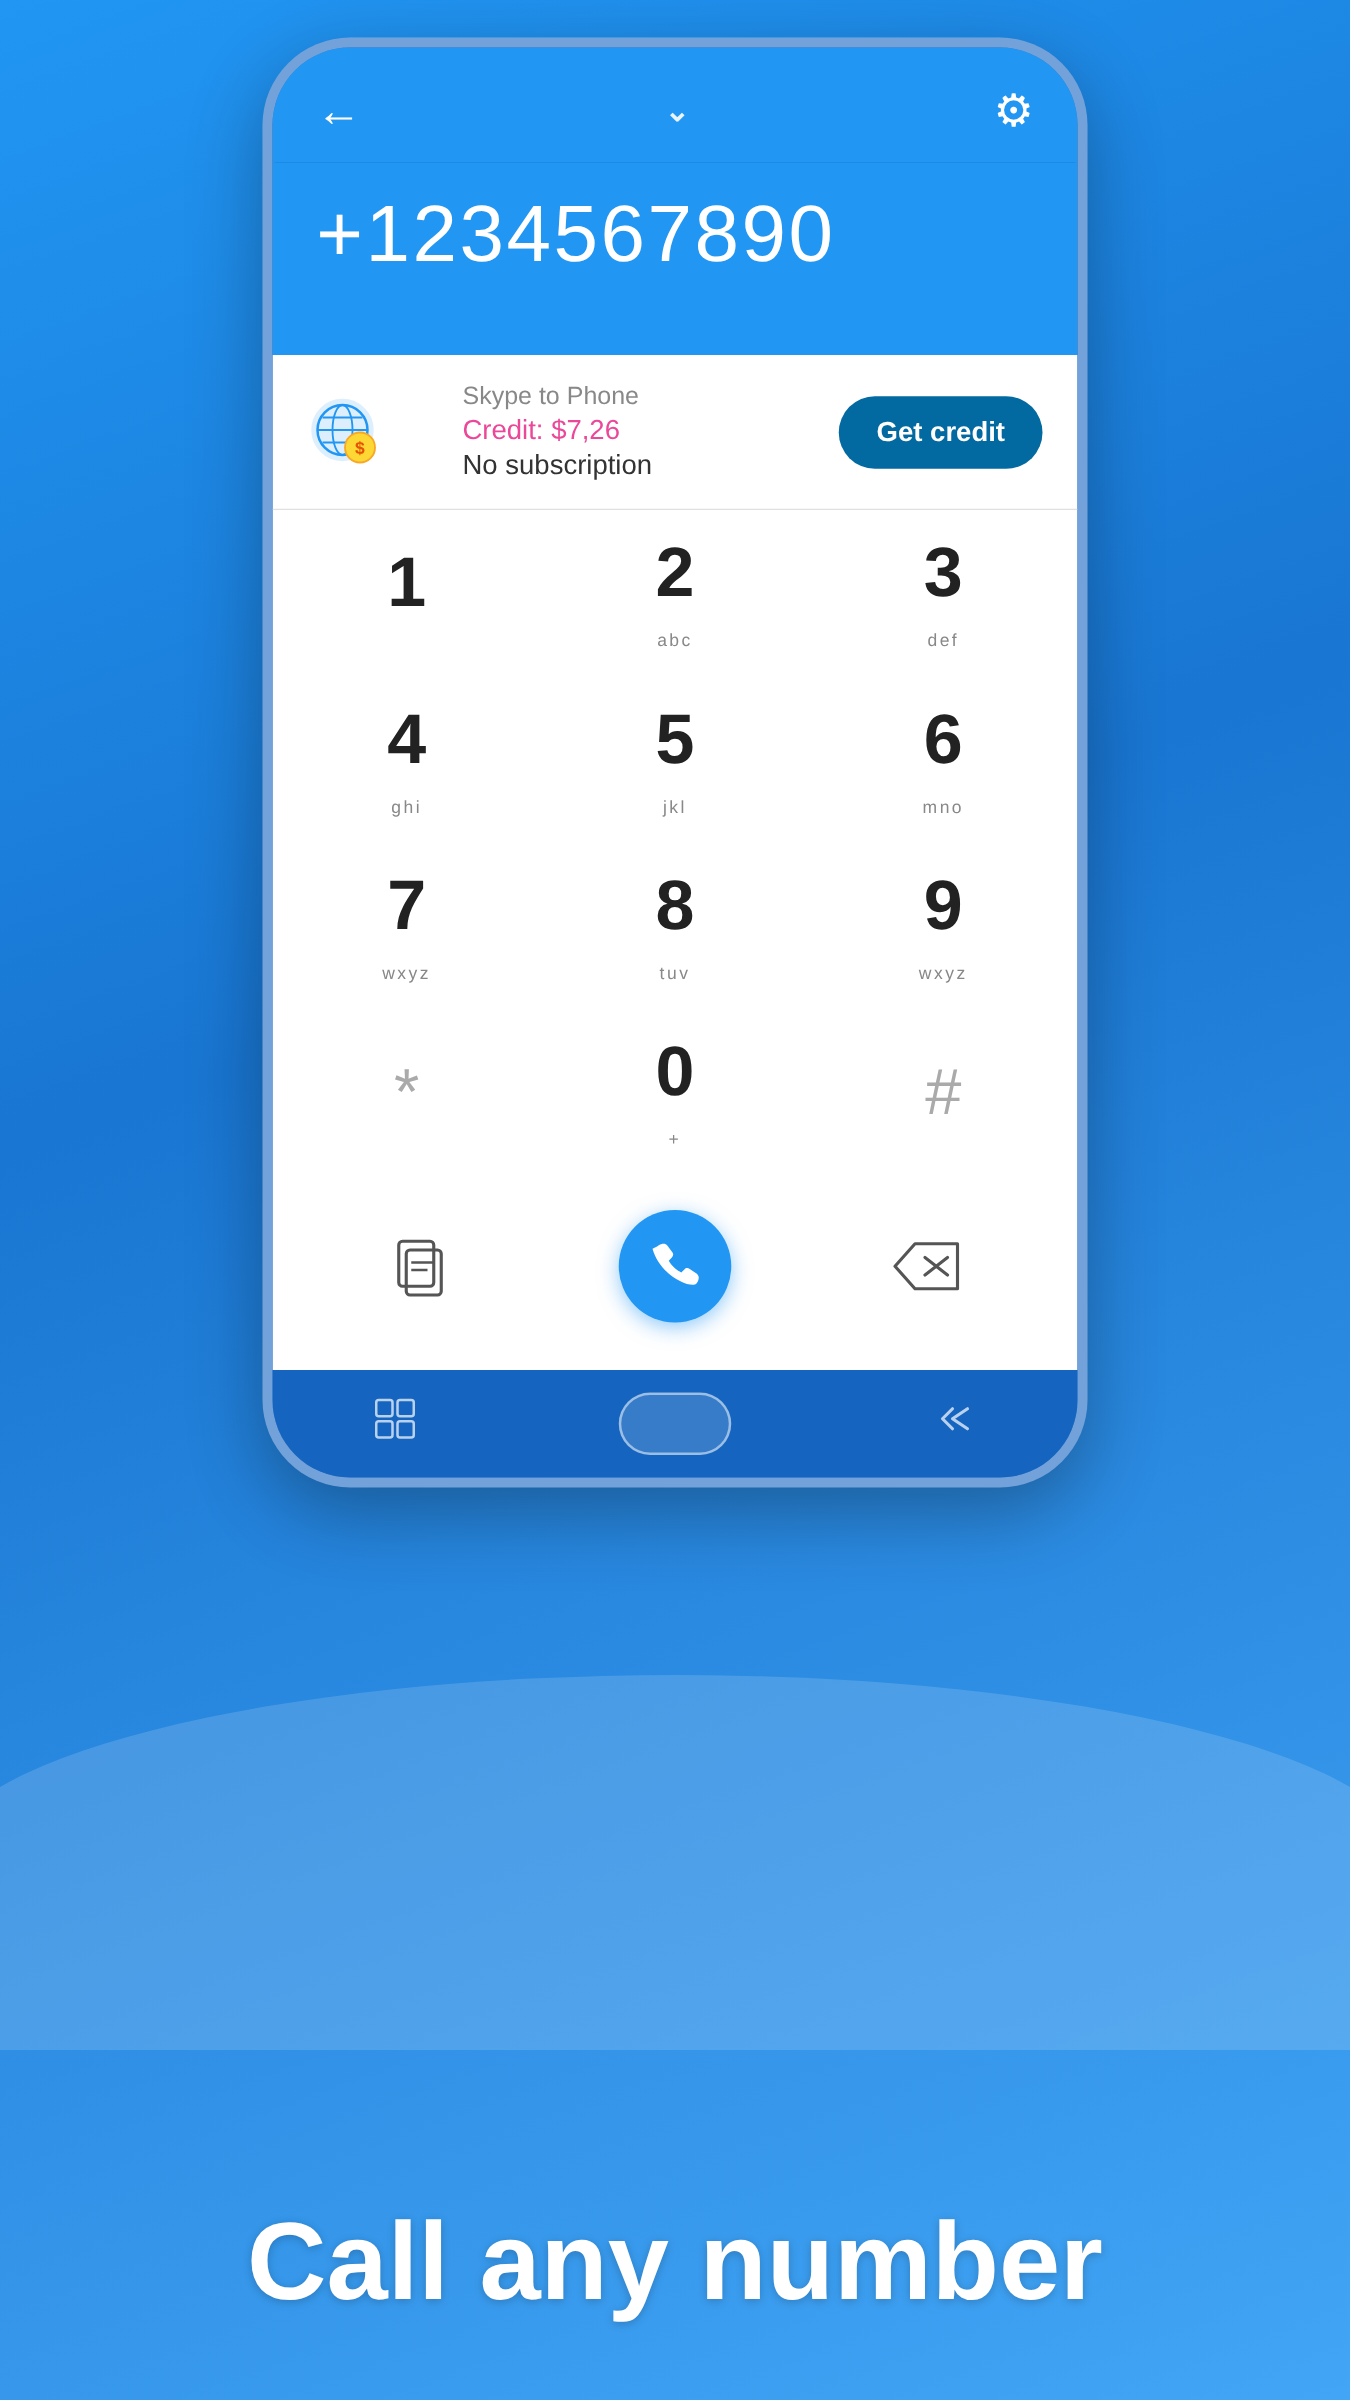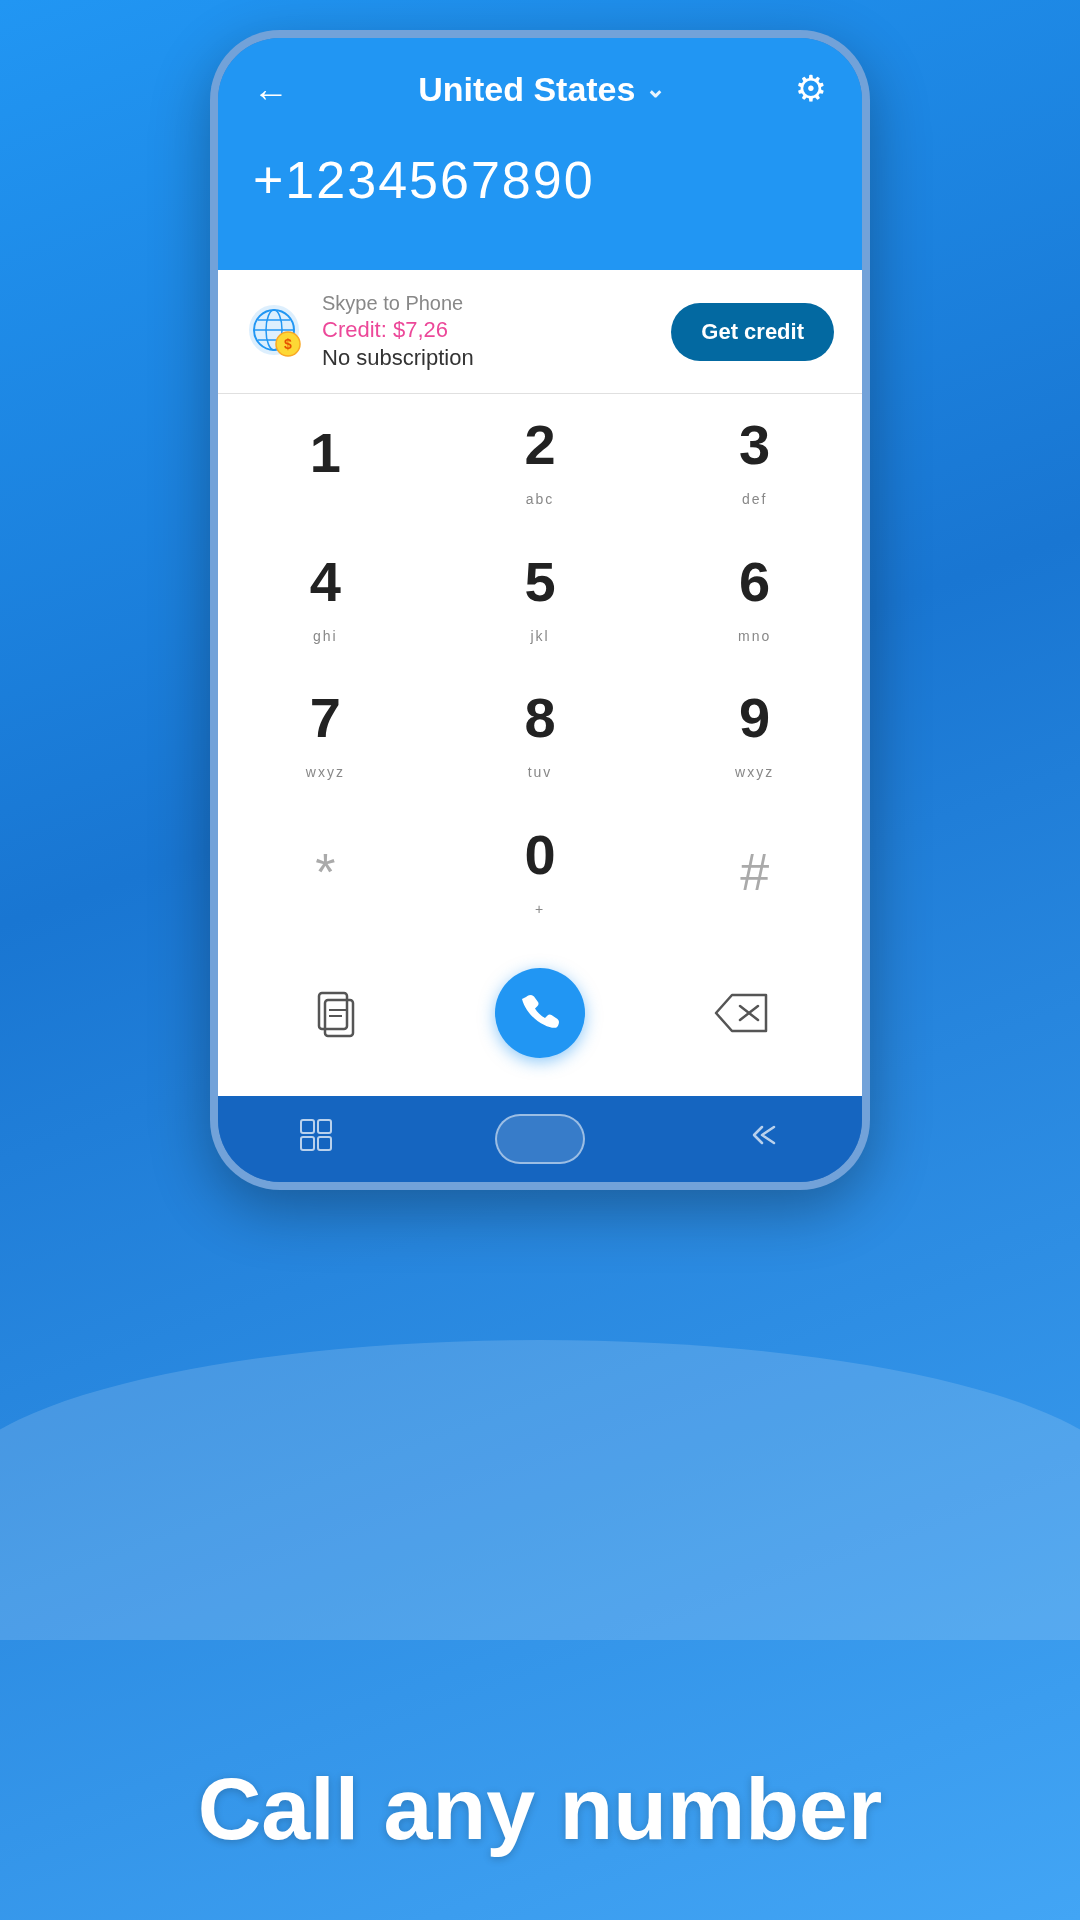--- a/index.html
+++ b/index.html
@@ -93,21 +93,21 @@
 
     
     .number-display {
       background: #2196F3;
       padding: 20px 35px 60px;
       flex-shrink: 0;
     }
 
     .phone-number {
       color: white;
-      font-size: 52px;
+      font-size: 64px;
       font-weight: 400;
       letter-spacing: 2px;
     }
 
     
     .dialpad-container {
       background: white;
       flex: 1;
       border-radius: 0;
       display: flex;
@@ -133,20 +133,21 @@
     .credit-icon {
       width: 60px;
       height: 60px;
       flex-shrink: 0;
     }
 
     .credit-text-block {
       display: flex;
       flex-direction: column;
       gap: 2px;
+      margin-left: 48px;
     }
 
     .skype-to-phone-label {
       font-size: 20px;
       color: #888;
     }
 
     .credit-amount {
       font-size: 22px;
       color: #ec4899;
@@ -282,21 +283,20 @@
 
 <div class="bg-wave"></div>
 
 <div class="phone-frame">
   <div class="phone-screen">
 
     <div class="top-bar">
       <span class="back-arrow">←</span>
 
       <div class="country-selector">
-        <span>United States</span>
         <span class="chevron-down">⌄</span>
       </div>
 
       <span class="settings-icon">⚙</span>
     </div>
 
     <div class="number-display">
       <div class="phone-number">+1234567890</div>
     </div>
 

